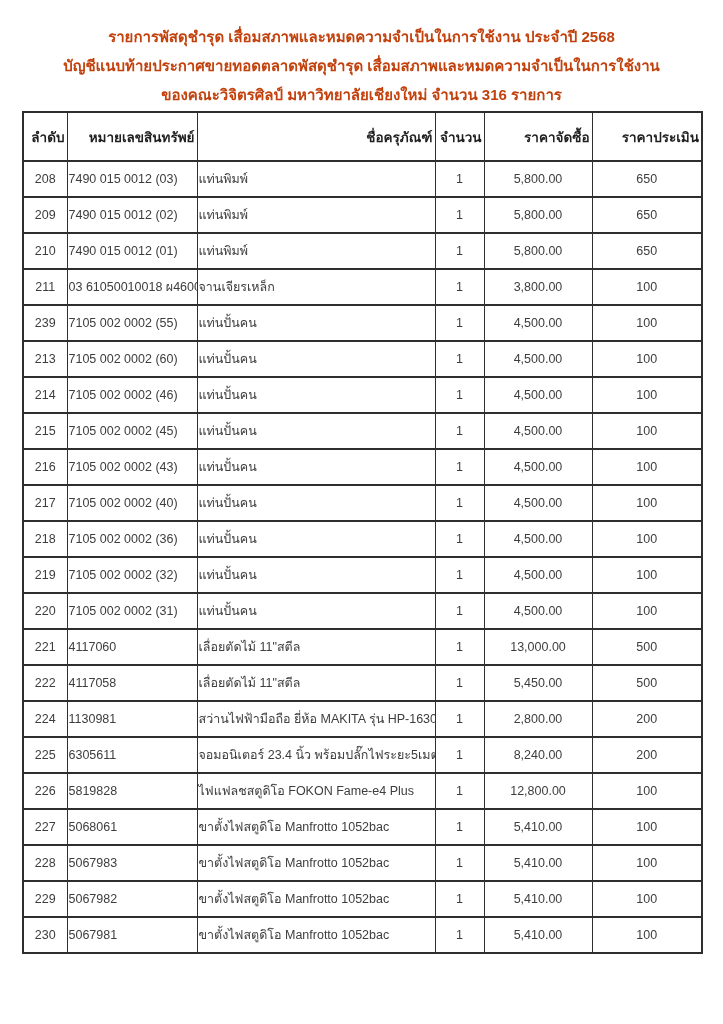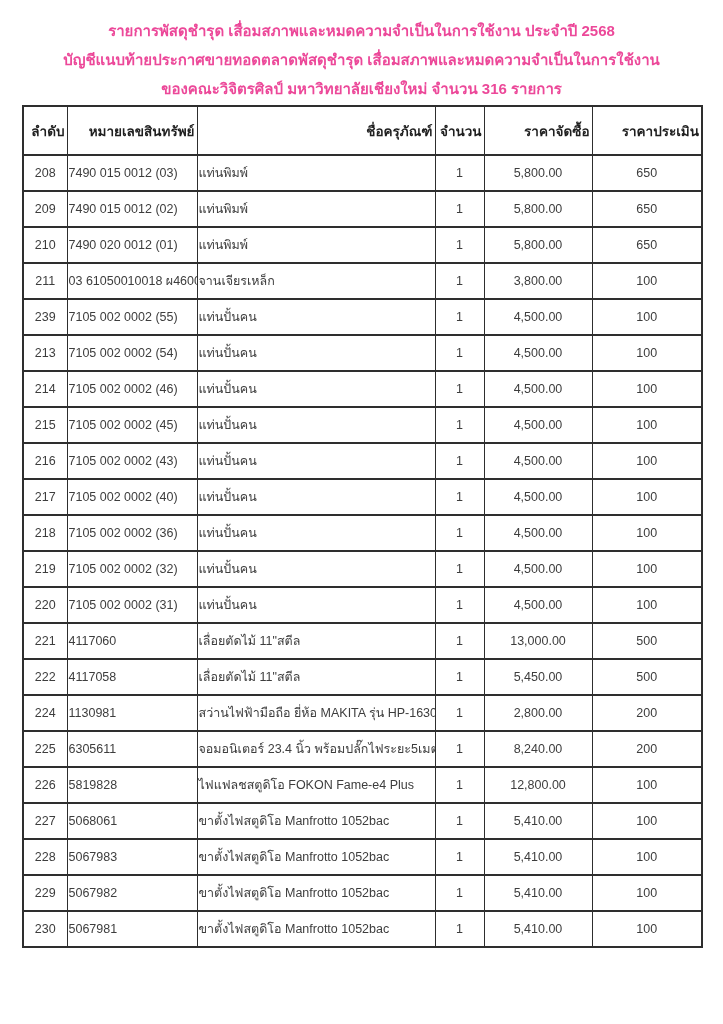--- a/index.html
+++ b/index.html
@@ -8,26 +8,26 @@
     font-family: "Liberation Sans", sans-serif;
   }
   .page {
     position: relative;
     width: 723px;
     height: 1024px;
     background: #ffffff;
     overflow: hidden;
   }
   .titles {
-    padding-top: 16px;
+    padding-top: 22px;
     text-align: center;
     font-weight: bold;
     font-size: 15px;
     line-height: 29px;
-    color: #ec4899;
+    color: #c2410c;
   }
   table.asset-table {
     border-collapse: collapse;
     table-layout: fixed;
     width: 679px;
     margin: 2px 0 0 22px;
     border: 2px solid #2e2e2e;
   }
   col.c0 { width: 44px; }
   col.c1 { width: 130px; }
@@ -102,21 +102,21 @@
         <tr>
           <td class="c0">209</td>
           <td class="c1">7490 015 0012 (02)</td>
           <td class="c2">แท่นพิมพ์</td>
           <td class="c3">1</td>
           <td class="c4">5,800.00</td>
           <td class="c5">650</td>
         </tr>
         <tr>
           <td class="c0">210</td>
-          <td class="c1">7490 020 0012 (01)</td>
+          <td class="c1">7490 015 0012 (01)</td>
           <td class="c2">แท่นพิมพ์</td>
           <td class="c3">1</td>
           <td class="c4">5,800.00</td>
           <td class="c5">650</td>
         </tr>
         <tr>
           <td class="c0">211</td>
           <td class="c1">03 61050010018 ผ460034</td>
           <td class="c2">จานเจียรเหล็ก</td>
           <td class="c3">1</td>
@@ -126,21 +126,21 @@
         <tr>
           <td class="c0">239</td>
           <td class="c1">7105 002 0002 (55)</td>
           <td class="c2">แท่นปั้นคน</td>
           <td class="c3">1</td>
           <td class="c4">4,500.00</td>
           <td class="c5">100</td>
         </tr>
         <tr>
           <td class="c0">213</td>
-          <td class="c1">7105 002 0002 (54)</td>
+          <td class="c1">7105 002 0002 (60)</td>
           <td class="c2">แท่นปั้นคน</td>
           <td class="c3">1</td>
           <td class="c4">4,500.00</td>
           <td class="c5">100</td>
         </tr>
         <tr>
           <td class="c0">214</td>
           <td class="c1">7105 002 0002 (46)</td>
           <td class="c2">แท่นปั้นคน</td>
           <td class="c3">1</td>

